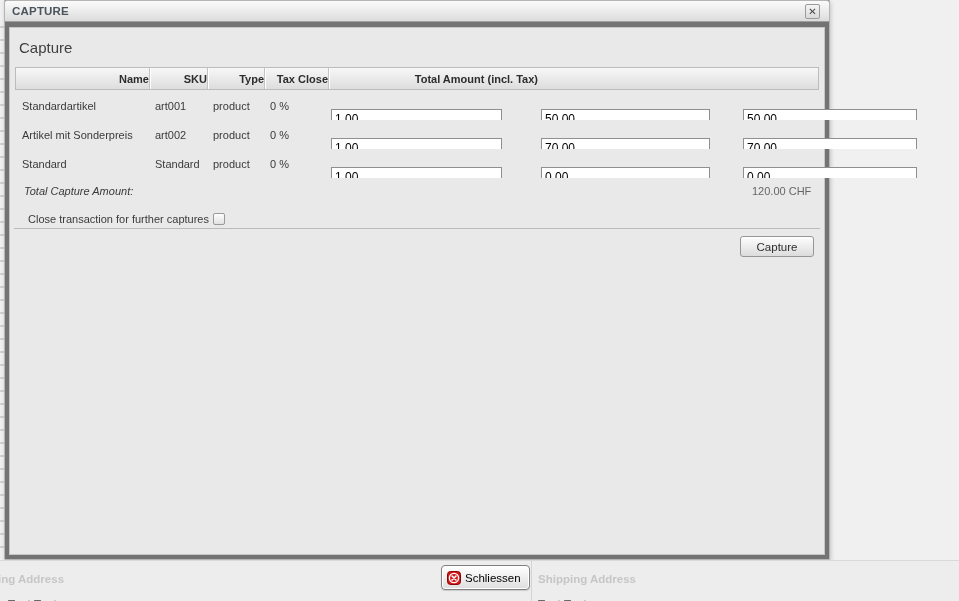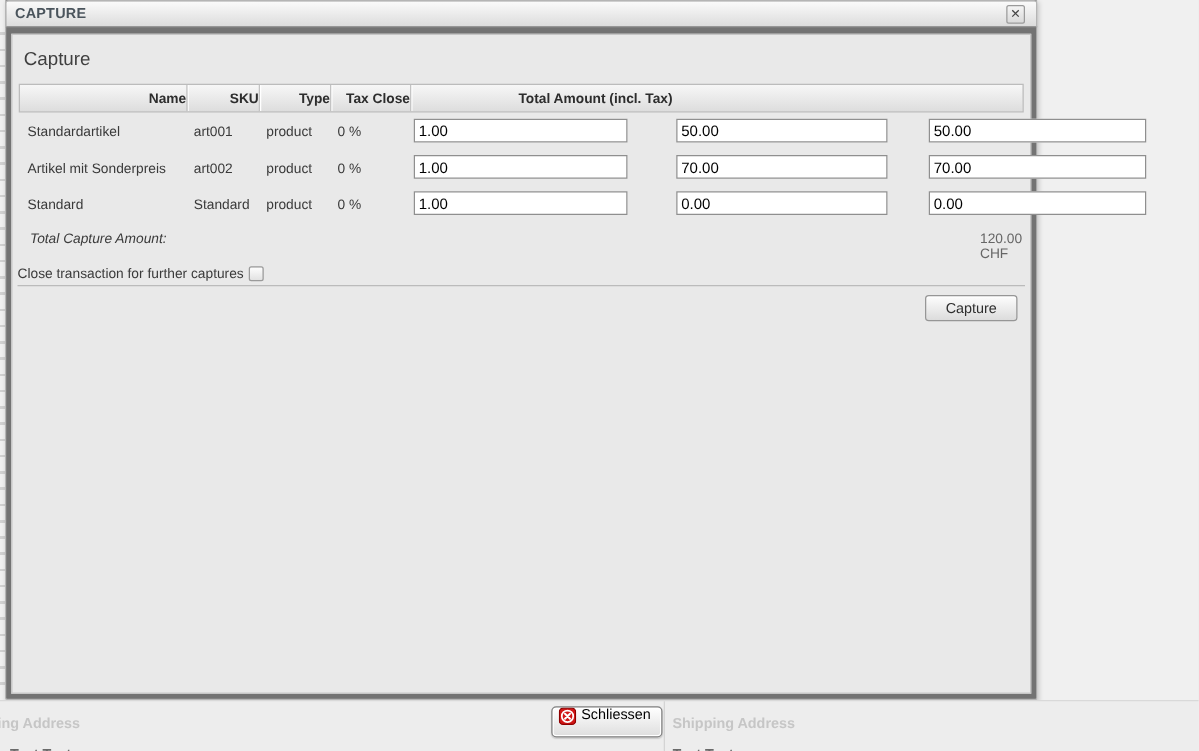--- a/index.html
+++ b/index.html
@@ -25,48 +25,48 @@
 
   
   .grid { display:grid; grid-template-columns:133px 58px 57px 64px 210px 202px 205px; }
   .thead { position:absolute; left:5px; right:5px; top:39px; height:23px;
     border:1px solid #bcbcbc; background:linear-gradient(to bottom,#f7f7f7,#dddddd);text-align:right; }
   .th { font-weight:bold; color:#2d2d2d; padding:5px 0 0 7px; height:21px; white-space:nowrap; overflow:hidden; }
   .th + .th { border-left:1px solid #c3c3c3; box-shadow:inset 1px 0 0 #ffffff; }
   .tbody { position:absolute; left:5px; right:5px; top:63px; }
   .tr { height:29px; }
   .td { padding:9px 0 0 7px; color:#3a3a3a; white-space:nowrap; overflow:hidden; }
-  .td.cell-input { padding:4px 0 0 4px; }
+  .td.cell-input { padding:4px 0 0 4px;margin-top:14px; }
   .td input[type=text] { height:19px; border:1px solid #8f8f8f; background:#fff; font-family:"Liberation Sans",sans-serif;
     font-size:12px; color:#000; padding:0 3px; }
   .qty-input { width:171px; } .excl-input { width:169px; } .incl-input { width:174px; }
 
   .total-row { position:absolute; left:5px; right:5px; top:155px; height:20px; }
   .total-label { position:absolute; left:9px; top:2px; color:#3a3a3a;font-style:italic; }
-  .total-value { position:absolute; left:737px; top:2px; color:#666;margin-left:32px; }
+  .total-value { position:absolute; left:737px; top:2px; color:#666; }
 
   .close-line { position:absolute; left:4px; top:184px; height:14px; display:flex; align-items:center; }
-  .close-line .lbl { color:#3a3a3a; }
+  .close-line .lbl { color:#3a3a3a;margin-left:14px; }
   .close-line input[type=checkbox] { appearance:none; -webkit-appearance:none; width:12px; height:12px; margin-left:4px;
     border:1px solid #9a9a9a; border-radius:2px; background:linear-gradient(to bottom,#fdfdfd,#e2e2e2); cursor:pointer; }
   .divider { position:absolute; left:4px; right:4px; top:200px; border-top:1px solid #bbbbbb; }
 
   .capture-btn { position:absolute; right:10px; top:208px; width:74px; height:21px; border:1px solid #969696; border-radius:3px;
     background:linear-gradient(to bottom,#fdfdfd,#dcdcdc); font-family:"Liberation Sans",sans-serif; font-size:11.5px; color:#2e2e2e;
     cursor:pointer; box-shadow:inset 0 1px 0 #fff; }
 
   
   .footer { position:absolute; left:0; right:0; top:560px; height:41px; background:#ededed; border-top:1px solid #d9d9d9; }
   .footer .vdiv { position:absolute; left:531px; top:0; bottom:0; border-left:1px solid #d4d4d4; }
   .addr-heading { position:absolute; top:12px; font-weight:bold; font-size:11.5px; color:#c6c6c6; white-space:nowrap; }
   .addr-billing { left:-2px; } .addr-shipping { left:538px; }
   .partial { position:absolute; top:37px; height:4px; overflow:hidden; font-weight:bold; font-size:11.5px; color:#6a6a6a; white-space:nowrap; }
   .partial-left { left:8px; } .partial-right { left:538px; }
 
-  .schliessen-btn { position:absolute; left:441px; top:565px; height:25px; padding:0 8px 0 5px; display:inline-flex; align-items:flex-start; gap:4px;
+  .schliessen-btn { position:absolute; left:441px; top:565px; height:25px; padding:0 8px 0 5px; display:inline-flex; align-items:center; gap:4px;
     border:1px solid #808080; border-radius:4px; background:linear-gradient(to bottom,#ffffff,#dedede);
     box-shadow:inset 0 0 0 1px #fff, 0 1px 1px rgba(0,0,0,.15); font-family:"Liberation Sans",sans-serif; font-size:11.5px; color:#000; cursor:pointer; }
   .err-icon { width:14px; height:14px; display:block; }
 </style>
 </head>
 <body>
 
 <div class="left-strip"></div>
 
 <div class="modal">

